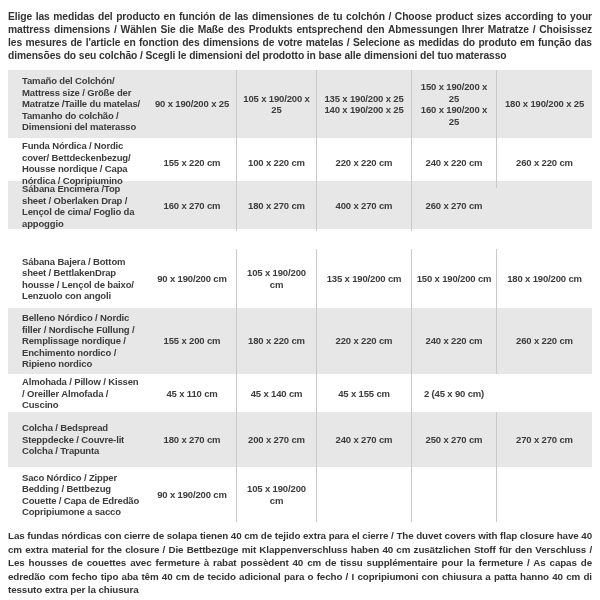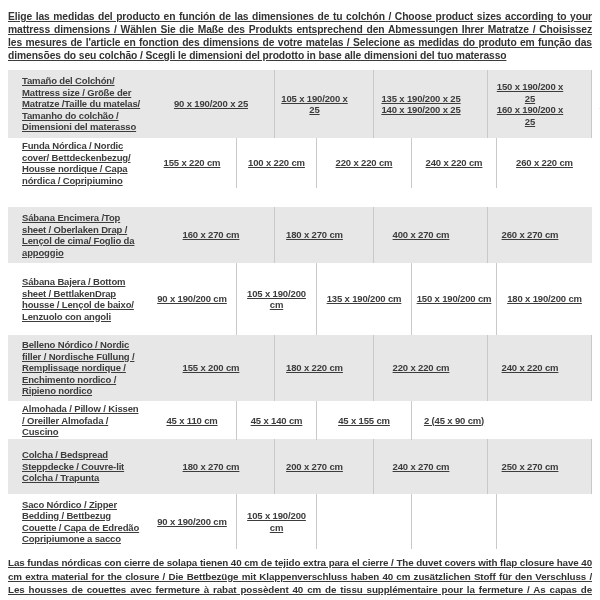--- a/index.html
+++ b/index.html
@@ -10,43 +10,42 @@
     background: #ffffff;
     overflow: hidden;
     font-family: "Liberation Sans", sans-serif;
     color: #3c3c3c;
   }
   .page {
     width: 600px;
     height: 600px;
     box-sizing: border-box;
     padding: 10px 8px 0 8px;
-    text-decoration: underline;
   }
   .intro {
     font-size: 10.3px;
     font-weight: bold;
     line-height: 13px;
     text-align: justify;
     letter-spacing: -0.1px;
     color: #333333;
     margin: 0 0 8px 0;
   }
   .size-table {
     width: 584px;
   }
   .trow {
     display: grid;
     grid-template-columns: 140px 88px 80px 95px 85px 96px;
   }
-  .trow.alt { background: #e7e7e7; gap: 19px; }
+  .trow.alt { background: #e7e7e7; }
   .trow.r0 { height: 68px; }
   .trow.r1 { height: 43px; }
-  .trow.r2 { height: 56px; margin-top: 26px; }
-  .trow.r3 { height: 72px; }
+  .trow.r2 { height: 48px; }
+  .trow.r3 { height: 59px; margin-top: 20px; }
   .trow.r4 { height: 66px; }
   .trow.r5 { height: 38px; }
   .trow.r6 { height: 55px; }
   .trow.r7 { height: 55px; }
   .cell {
     display: flex;
     align-items: center;
     justify-content: center;
     text-align: center;
     font-size: 9.5px;

